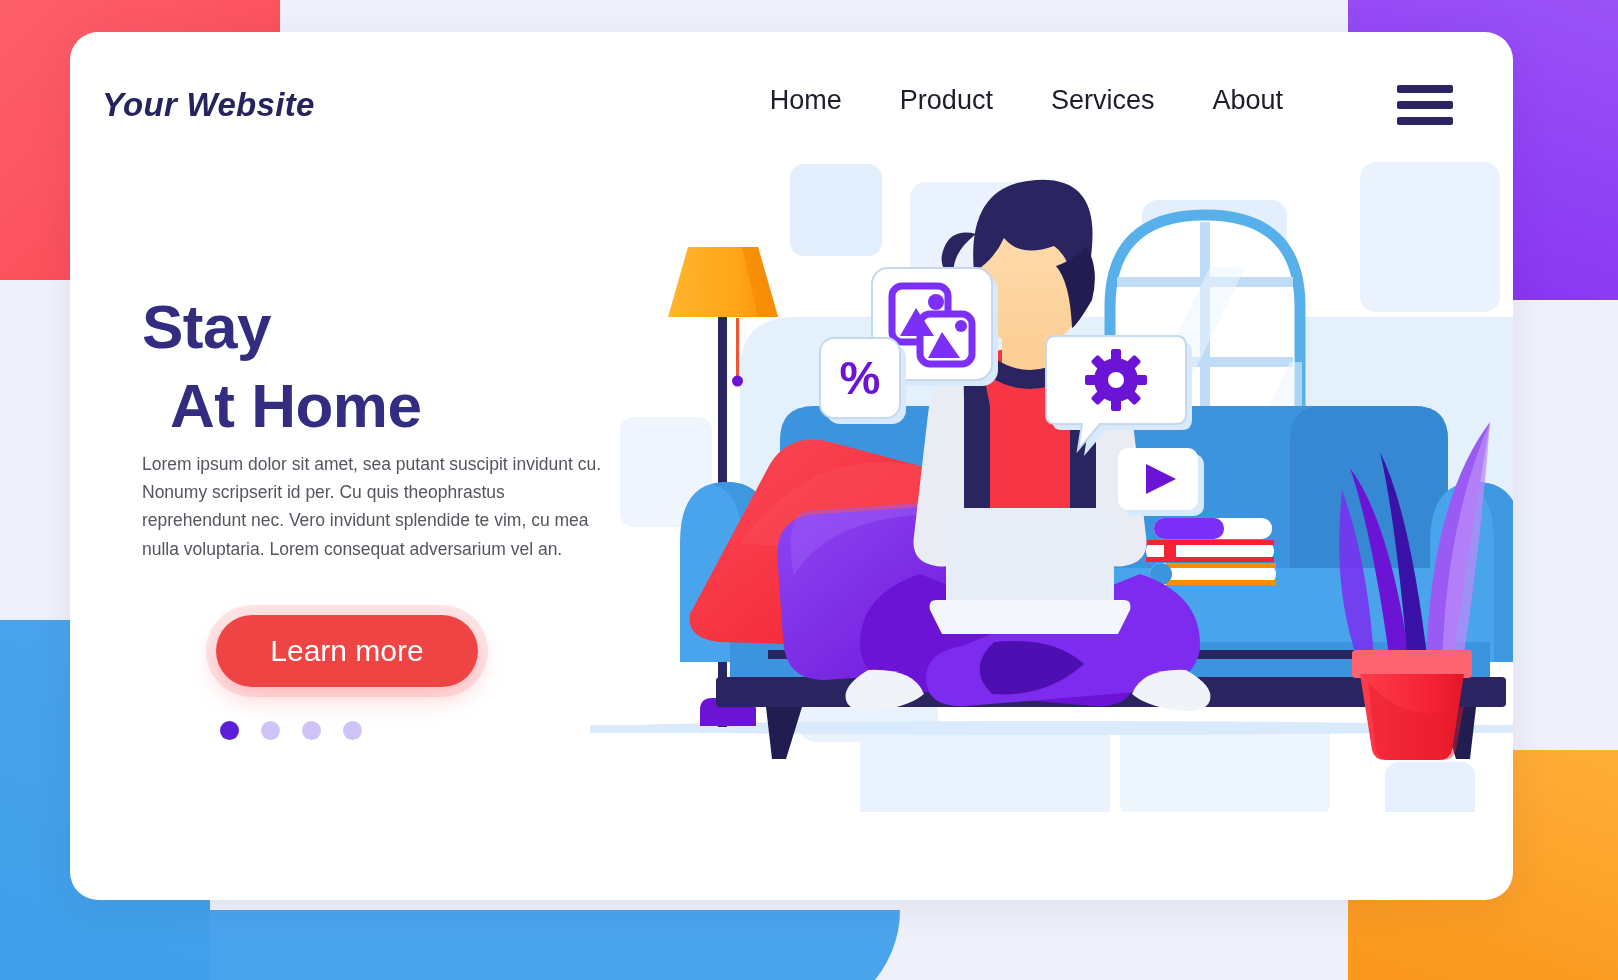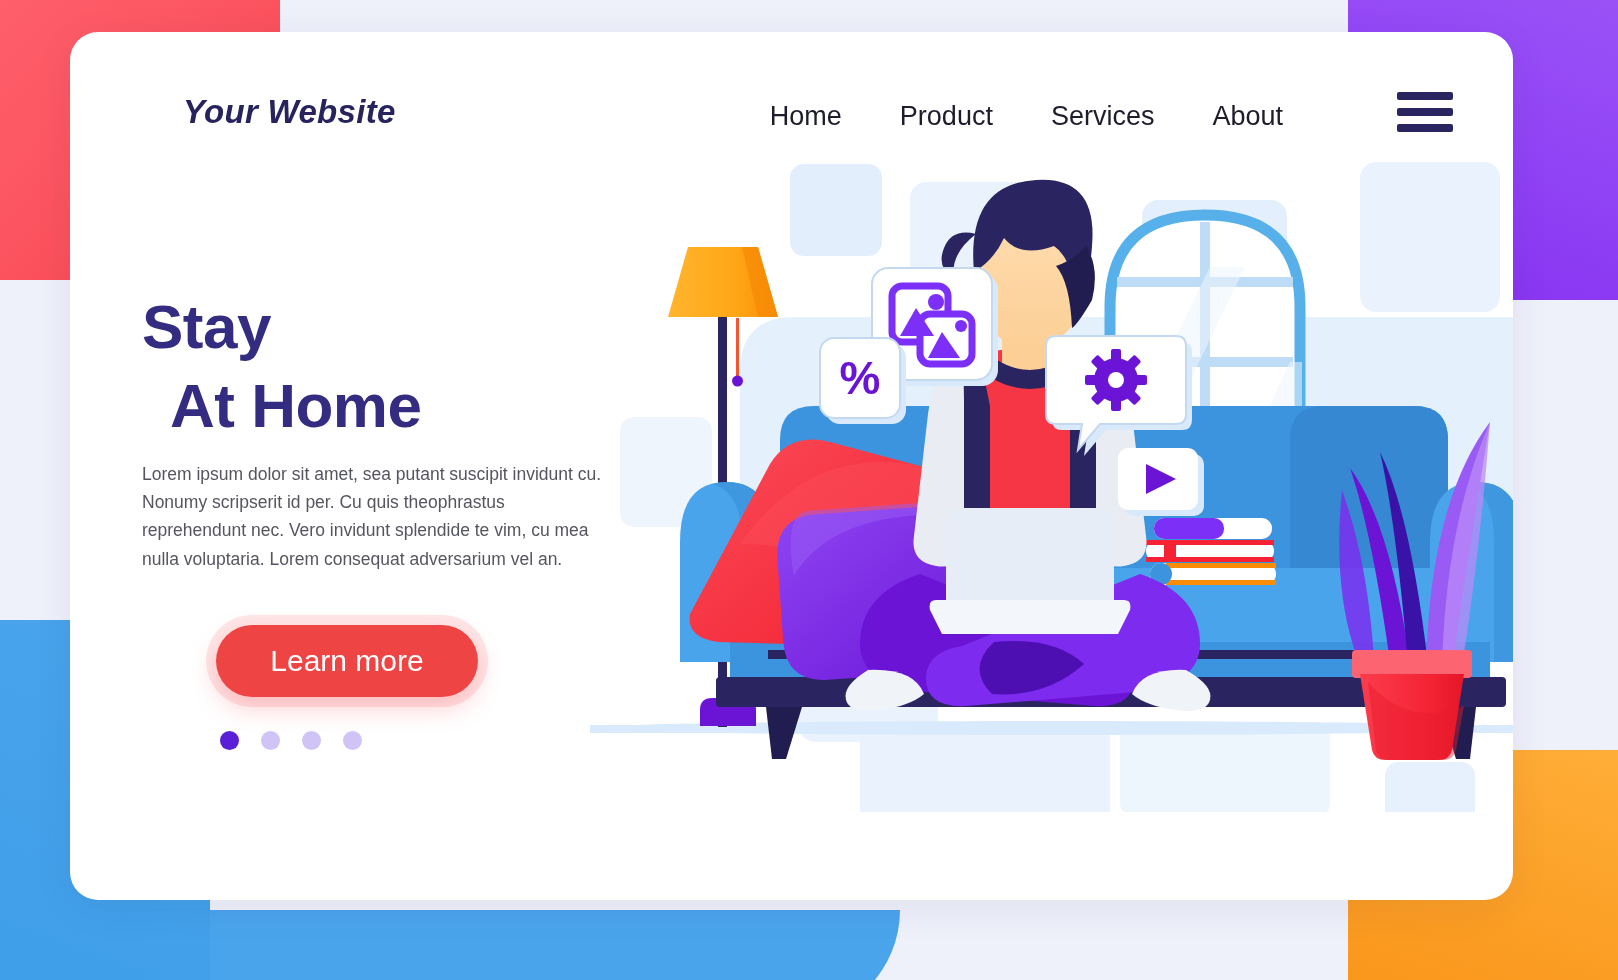--- a/index.html
+++ b/index.html
@@ -56,39 +56,39 @@
     width: 1443px; height: 868px;
     background: #ffffff;
     border-radius: 28px;
     box-shadow: 0 8px 40px rgba(40,30,90,0.07);
     overflow: hidden;
   }
 
   
   #header {
     position: absolute;
-    left: 0; top: 15px; right: 0;
+    left: 0; top: 8px; right: 0;
     height: 130px;
     display: flex;
     align-items: center;
-    padding: 0 60px 0 113px;
+    padding: 0 60px 0 32px;
     gap: 20px;
   }
   #logo {
     font-size: 33px;
     font-style: italic;
     font-weight: bold;
     color: #27235c;
     letter-spacing: .3px;
     white-space: nowrap;
   }
   #nav {
     margin-left: auto;
     display: flex;
-    align-items: flex-end;
+    align-items: flex-start;
     gap: 58px;
   }
   .nav-link {
     font-size: 27px;
     color: #1d1d2b;
     cursor: pointer;
     white-space: nowrap;
   }
   #hamburger {
     margin-left: 56px;
@@ -110,21 +110,21 @@
   }
   #headline {
     font-size: 62px;
     font-weight: bold;
     line-height: 1.28;
     color: #332c80;
     letter-spacing: -.5px;
   }
   #headline .l2 { display: block; margin-left: 28px; }
   #paragraph {
-    margin-top: 14px;
+    margin-top: 4px;
     width: 470px;
     font-size: 17.5px;
     line-height: 1.62;
     color: #55555f;
   }
   #cta {
     margin-top: 52px;
     margin-left: 74px;
     width: 262px; height: 72px;
     background: #ef4444;

